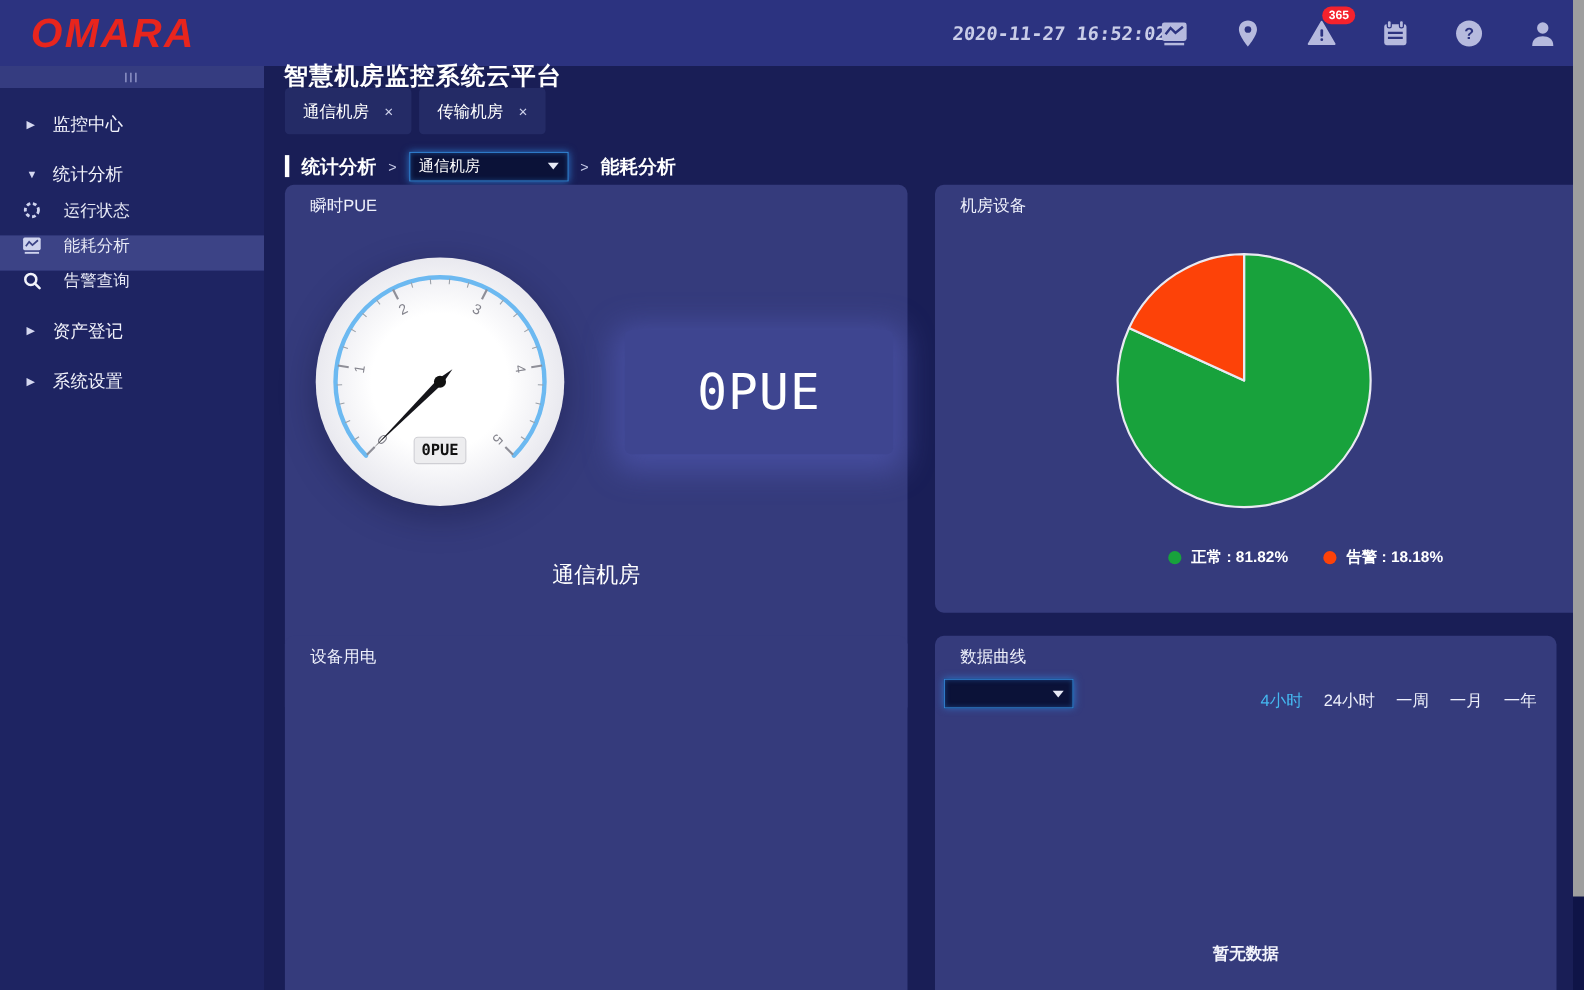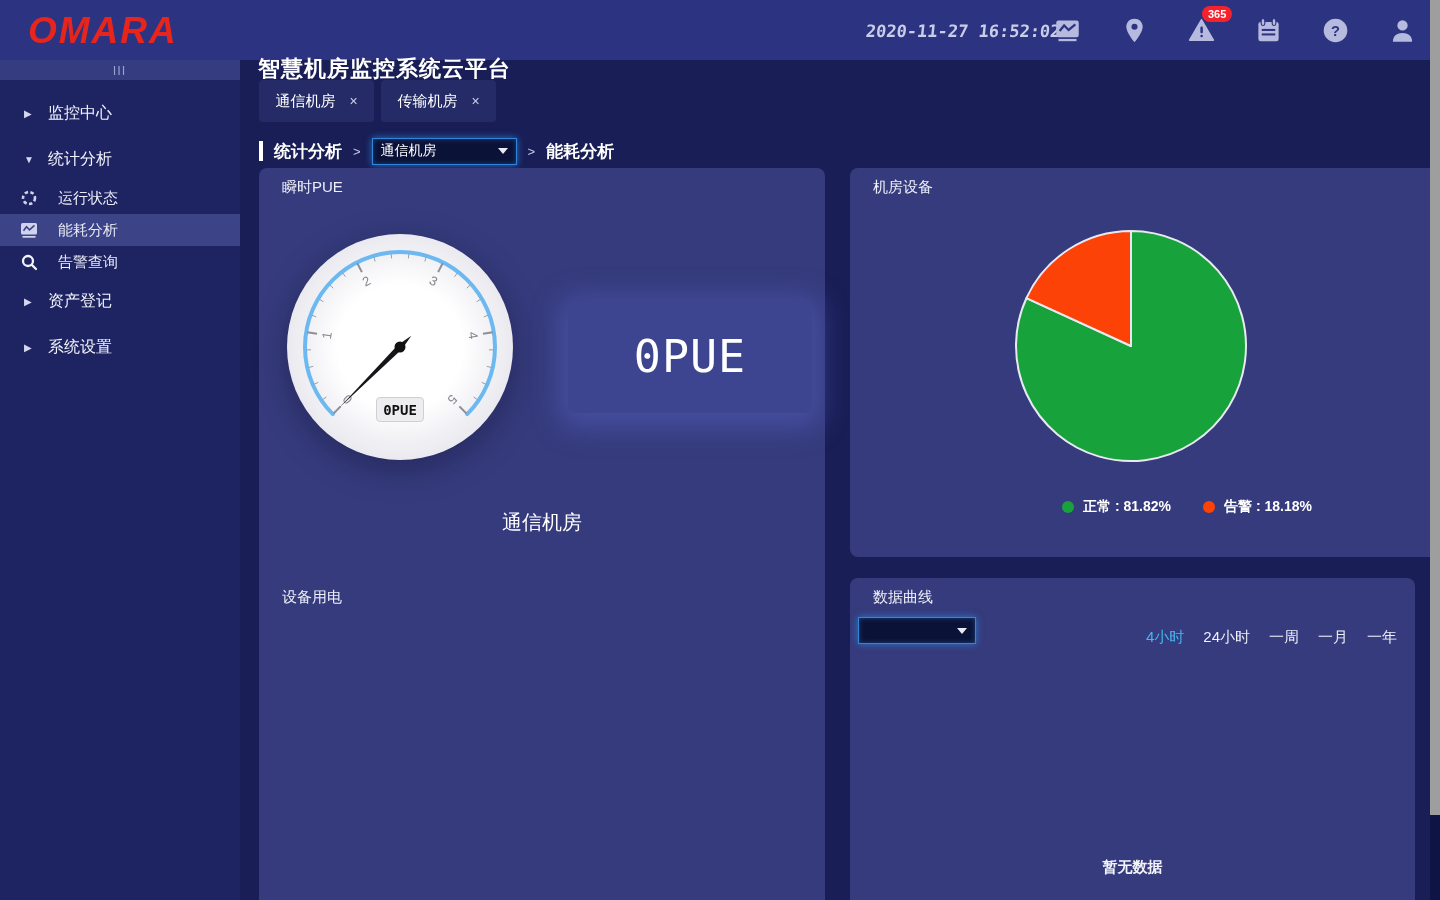--- a/index.html
+++ b/index.html
@@ -26,21 +26,21 @@
   .scrollbar { position:absolute; right:0; top:0; width:10px; height:900px; background:#0f1447; z-index:10; }
   .scrollbar .thumb { position:absolute; left:0; top:0; width:10px; height:815px; background:#9e9e9e; }
   
   .sidebar { position:absolute; left:0; top:60px; width:240px; height:840px; background:#1e2462; z-index:4; }
   .collapse { height:20px; background:#353c80; color:#9aa0d0; font-size:9px; font-weight:700;
               letter-spacing:2px; text-align:center; line-height:20px; cursor:pointer; }
   .menu { padding-top:10px; }
   .menu-group { display:flex; align-items:center; height:46px; padding-left:24px; gap:12px;
                 font-size:16px; color:#f2f3fb; cursor:pointer; }
   .menu-group .arrow { font-size:10px; color:#d5d8f0; width:12px; }
-  .menu-sub { display:flex; align-items:center; height:32px; padding-left:20px; gap:20px;
+  .menu-sub { display:flex; align-items:flex-start; height:32px; padding-left:20px; gap:20px;
               font-size:15px; color:#e8eaf6; cursor:pointer; }
   .menu-sub .sicon { width:18px; height:18px; flex:0 0 18px; }
   .menu-sub.active { background:#3c4386; }
   
   .content { position:absolute; left:240px; top:60px; width:1190px; height:840px; }
   .tab { position:absolute; top:20px; height:42px; background:#242b66; border-radius:4px;
          display:flex; align-items:center; justify-content:center; gap:14px; font-size:15px; color:#fff; cursor:pointer; }
   .tab.t1 { left:19px; width:115px; }
   .tab.t2 { left:141px; width:115px; }
   .tab .close { color:#ccd0ea; font-size:14px; cursor:pointer; }

